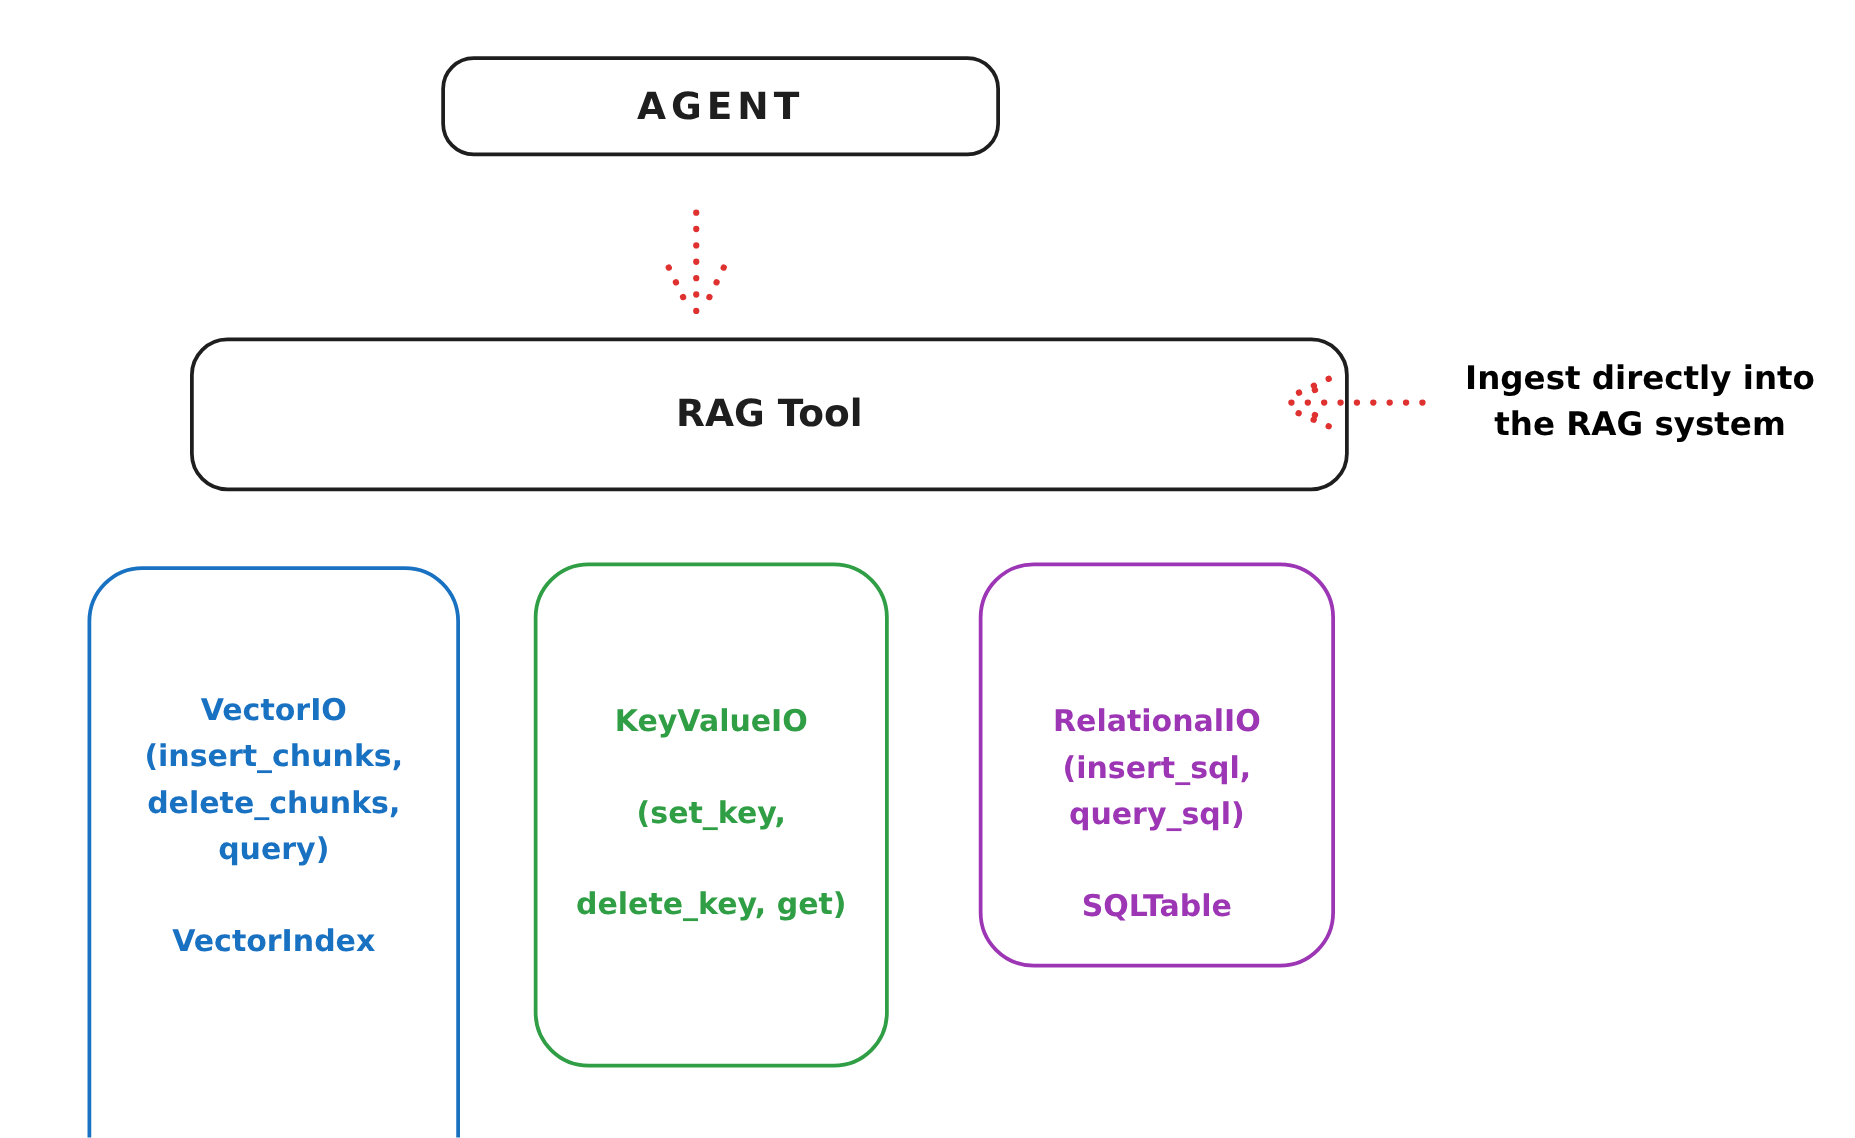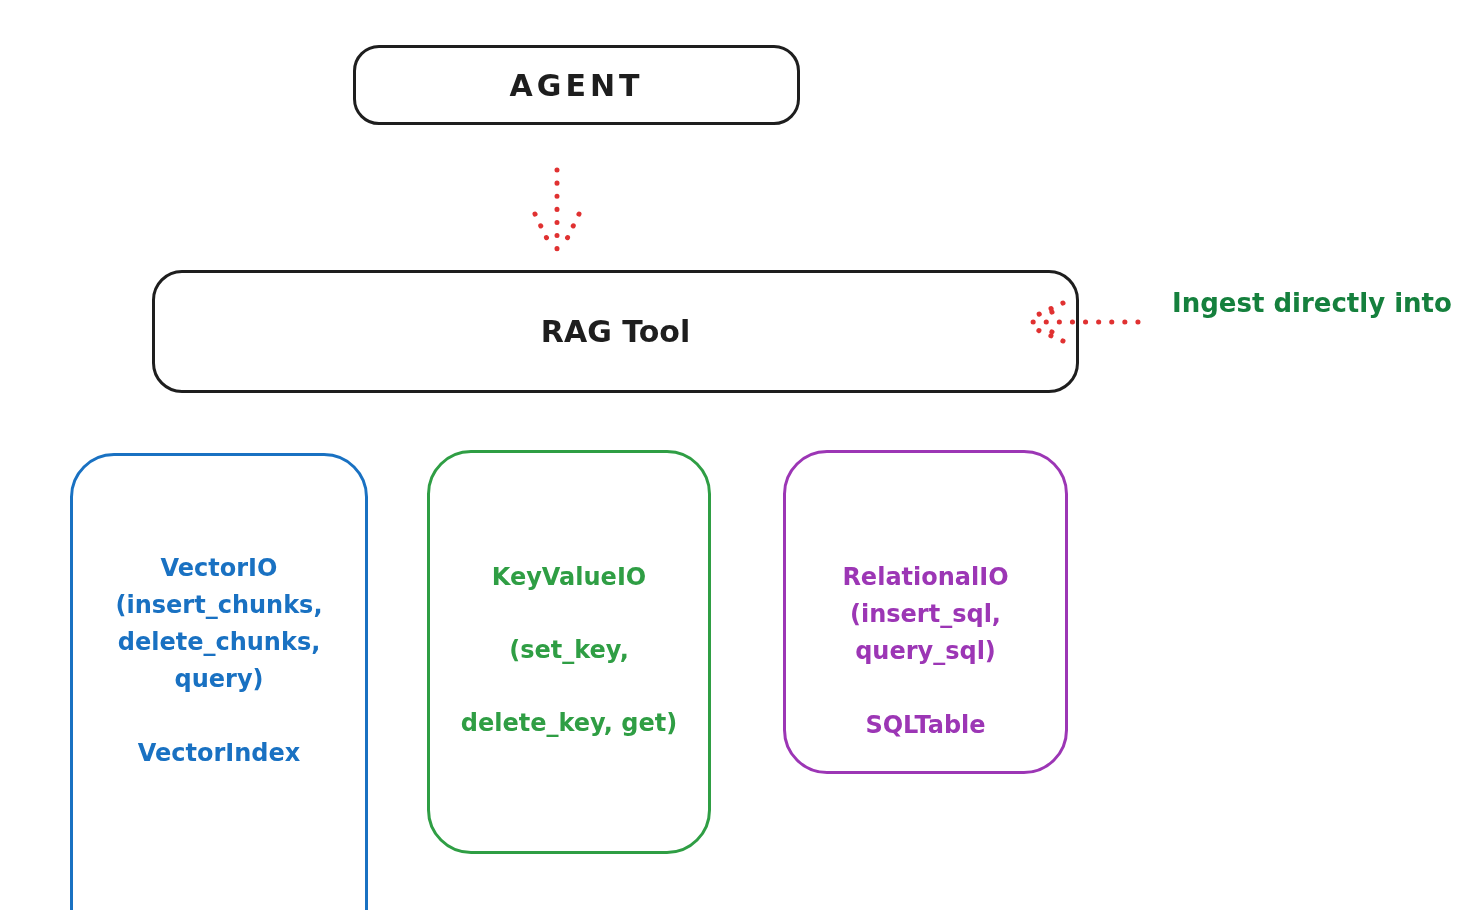--- a/index.html
+++ b/index.html
@@ -63,21 +63,21 @@
   #vector-store .store-text   { padding-top: 94px; }
   #keyvalue-store { left: 427px; top: 450px; width: 284px; height: 404px; border-color: #2f9e44; color: #2f9e44; }
   #keyvalue-store .store-text { padding-top: 106px; gap: 36px; }
   #relational-store { left: 783px; top: 450px; width: 285px; height: 324px; border-color: #9c36b5; color: #9c36b5; }
   #relational-store .store-text { padding-top: 106px; }
 
   .annotation {
     position: absolute;
     left: 1140px; top: 285px; width: 344px;
     text-align: center;
-    color: #15803d;
+    color: #000000;
     font-size: 26px;
     font-weight: bold;
     line-height: 37px;
     white-space: nowrap;
   }
 
   svg.arrows {
     position: absolute; inset: 0;
     width: 1484px; height: 910px;
     pointer-events: none;
@@ -114,20 +114,21 @@
       <path class="dotted-stroke" d="M1138,322 L1026,322" stroke="#e03131"></path>
       <path class="dotted-stroke" d="M1063,303 L1033,317" stroke="#e03131"></path>
       <path class="dotted-stroke" d="M1063,341 L1033,328" stroke="#e03131"></path>
       <path class="dotted-stroke" d="M1052,312 L1048,314" stroke="#e03131"></path>
       <path class="dotted-stroke" d="M1052,332 L1048,330" stroke="#e03131"></path>
     </g>
   </svg>
 
   <div class="annotation">
     <div>Ingest directly into</div>
+    <div>the RAG system</div>
   </div>
 
   <div class="store" id="vector-store">
     <div class="store-text">
       <div class="line">VectorIO</div>
       <div class="line">(insert_chunks,</div>
       <div class="line">delete_chunks,</div>
       <div class="line">query)</div>
       <div class="line"></div>
       <div class="line">VectorIndex</div>

